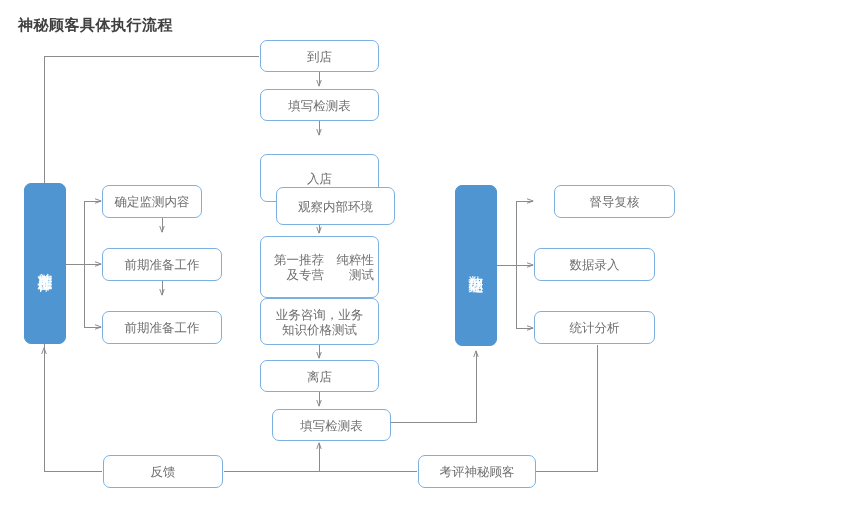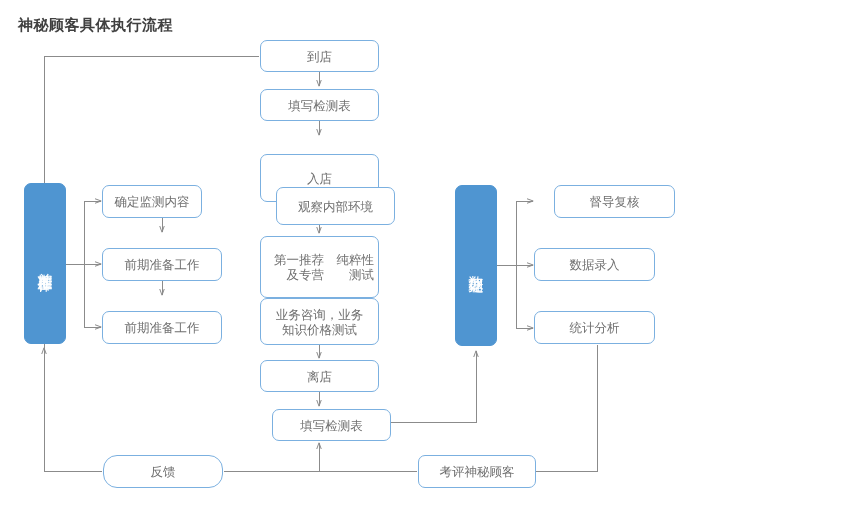--- a/index.html
+++ b/index.html
@@ -146,21 +146,21 @@
   </div>
 
   <div class="node" style="left:534px;top:248px;width:121px;height:33px;">
     <span class="t">数据录入</span>
   </div>
 
   <div class="node" style="left:534px;top:311px;width:121px;height:33px;">
     <span class="t">统计分析</span>
   </div>
 
-  <div class="node" style="left:103px;top:455px;width:120px;height:33px;border-radius:14px;">
+  <div class="node" style="left:103px;top:455px;width:120px;height:33px;">
     <span class="t">反馈</span>
   </div>
 
   <div class="node" style="left:418px;top:455px;width:118px;height:33px;">
     <span class="t">考评神秘顾客</span>
   </div>
 
 </div>
 
 </body></html>

